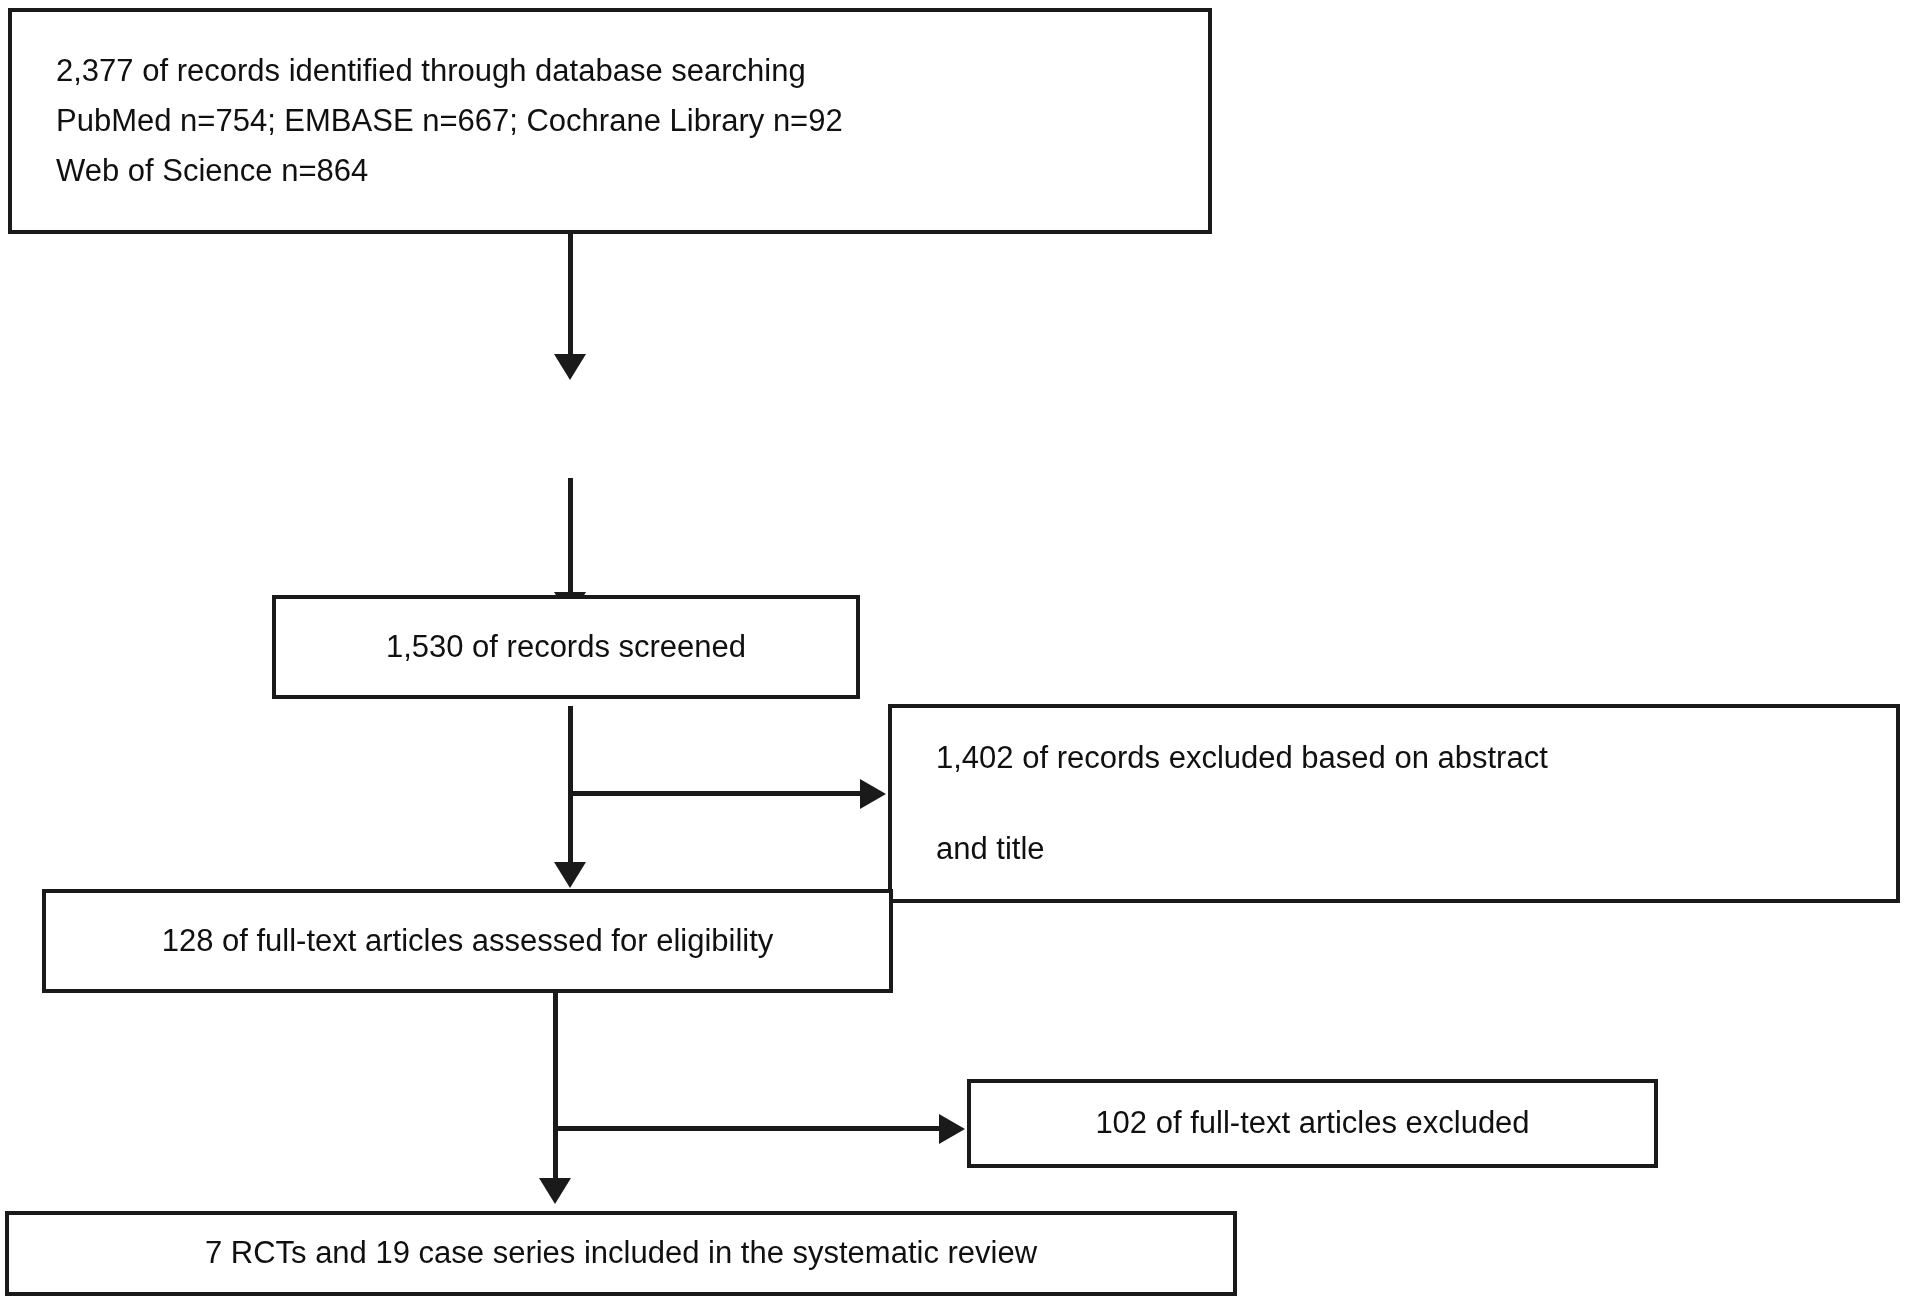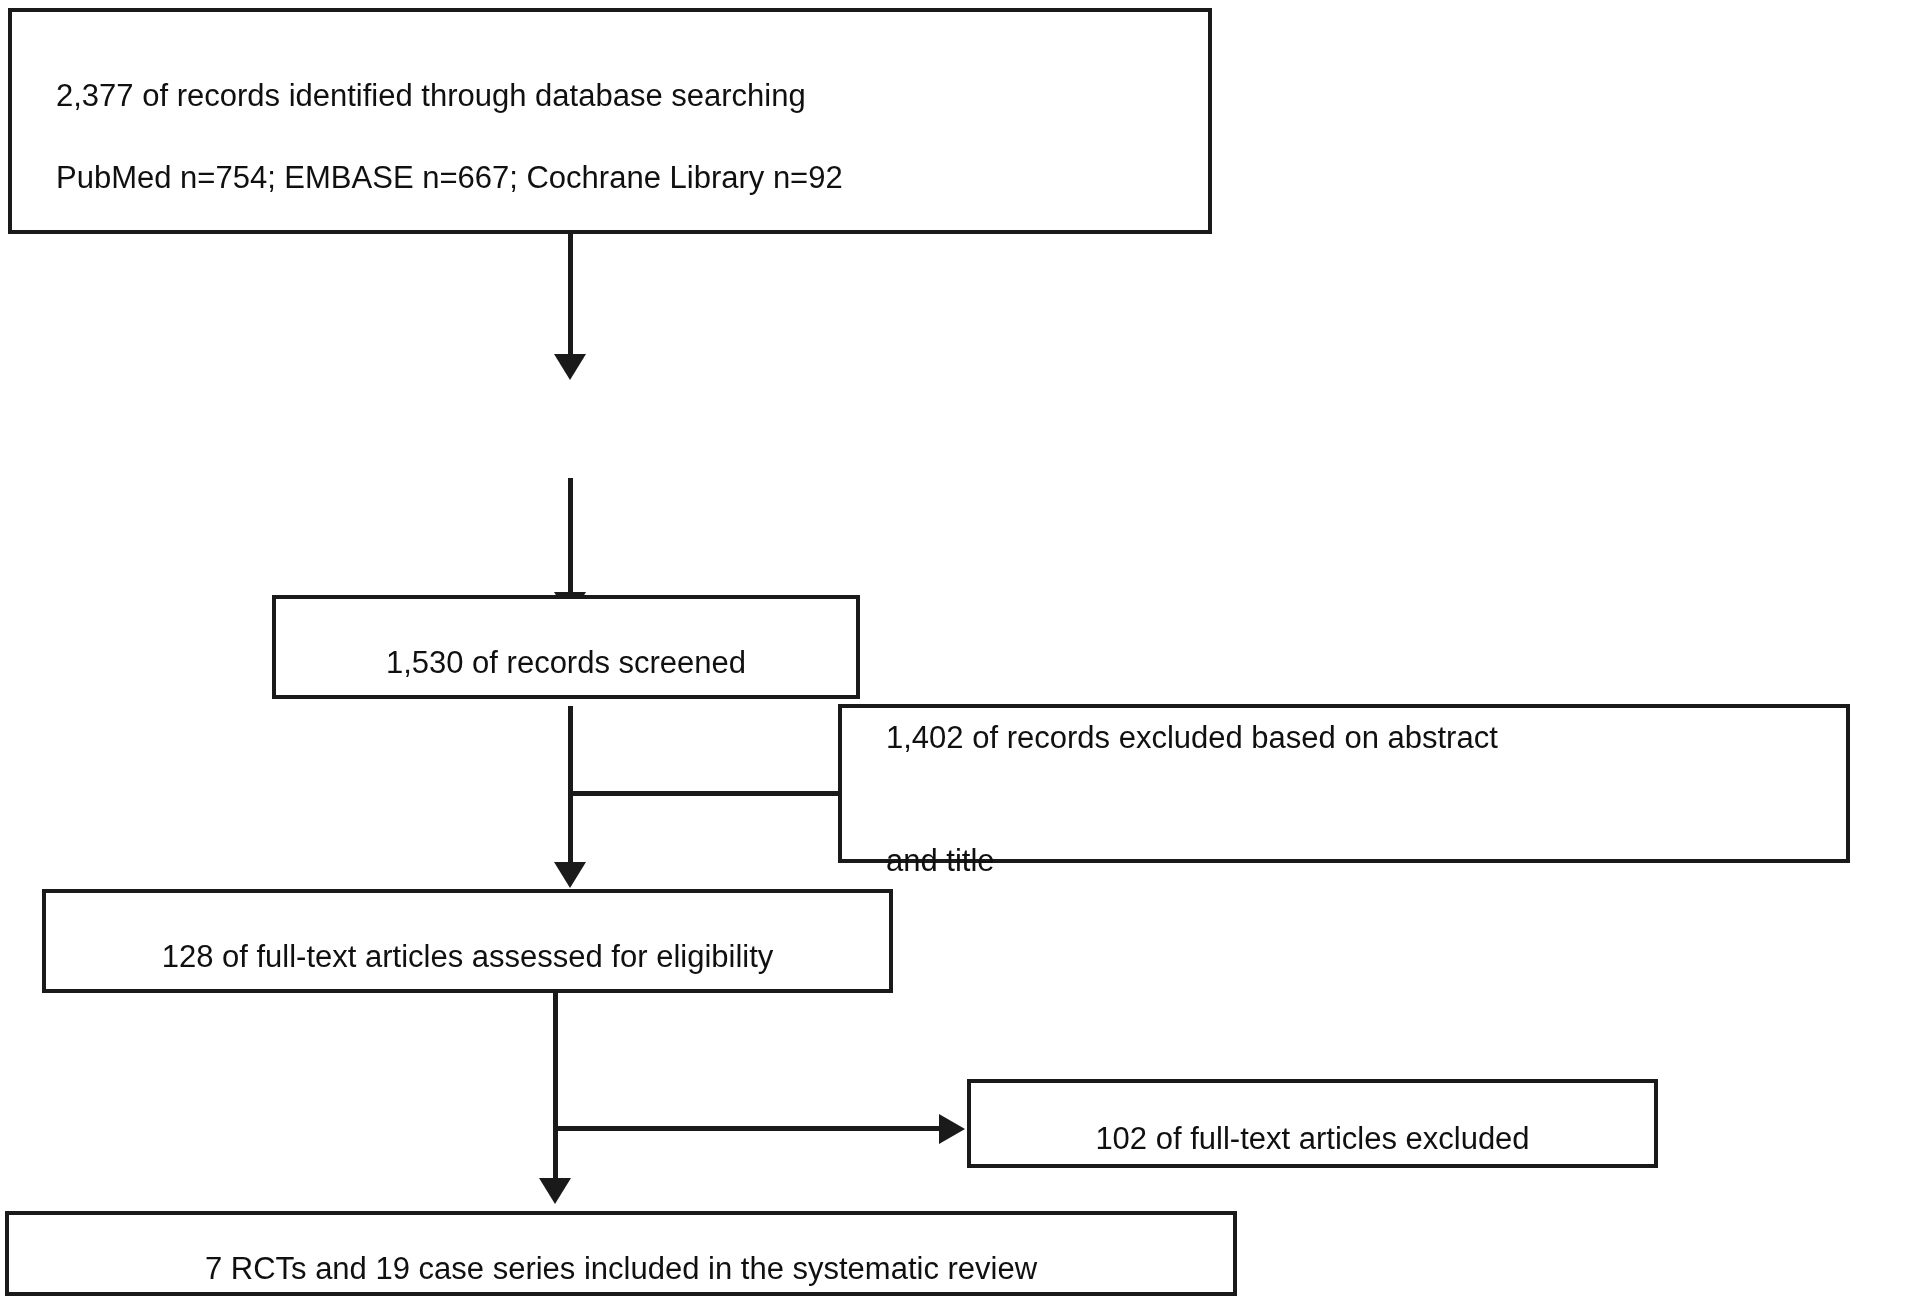--- a/index.html
+++ b/index.html
@@ -22,21 +22,20 @@
     background: #ffffff;
     display: flex;
     flex-direction: column;
     justify-content: center;
   }
   .node .line {
     font-size: 31px;
     color: #101010;
     line-height: 1.62;
     white-space: nowrap;
-    margin-top: 32px;
   }
   .node.pad-left .line { padding-left: 44px; }
   .node.pad-center { align-items: center; }
   .node.pad-center .line { padding: 0 20px; }
 
   
   .vline {
     position: absolute;
     width: 5px;
     background: #1a1a1a;
@@ -64,39 +63,40 @@
   }
 </style>
 </head>
 <body>
 
 <div id="stage">
 
   <div class="node pad-left" style="left:8px; top:8px; width:1204px; height:226px;">
     <div class="line">2,377 of records identified through database searching</div>
     <div class="line">PubMed n=754; EMBASE n=667; Cochrane Library n=92</div>
+    <div class="line">Web of Science n=864</div>
   </div>
 
   <div class="vline" style="left:568px; top:234px; height:122px;"></div>
   <div class="arrow-down" style="left:554px; top:354px;"></div>
 
 
   <div class="vline" style="left:568px; top:478px; height:116px;"></div>
   <div class="arrow-down" style="left:554px; top:592px;"></div>
 
   <div class="node pad-center" style="left:272px; top:595px; width:588px; height:104px;">
     <div class="line">1,530 of records screened</div>
   </div>
 
   <div class="vline" style="left:568px; top:706px; height:174px;"></div>
   <div class="arrow-down" style="left:554px; top:862px;"></div>
   <div class="hline" style="left:568px; top:791px; width:294px;"></div>
   <div class="arrow-right" style="left:860px; top:779px;"></div>
 
-  <div class="node pad-left" style="left:838px; top:704px; width:1012px; height:159px;gap:40px;">
+  <div class="node pad-left" style="left:888px; top:704px; width:1012px; height:199px;gap:40px;">
     <div class="line">1,402 of records excluded based on abstract</div>
     <div class="line">and title</div>
   </div>
 
   <div class="node pad-center" style="left:42px; top:889px; width:851px; height:104px;">
     <div class="line">128 of full-text articles assessed for eligibility</div>
   </div>
 
   <div class="vline" style="left:553px; top:993px; height:190px;"></div>
   <div class="arrow-down" style="left:539px; top:1178px;"></div>

